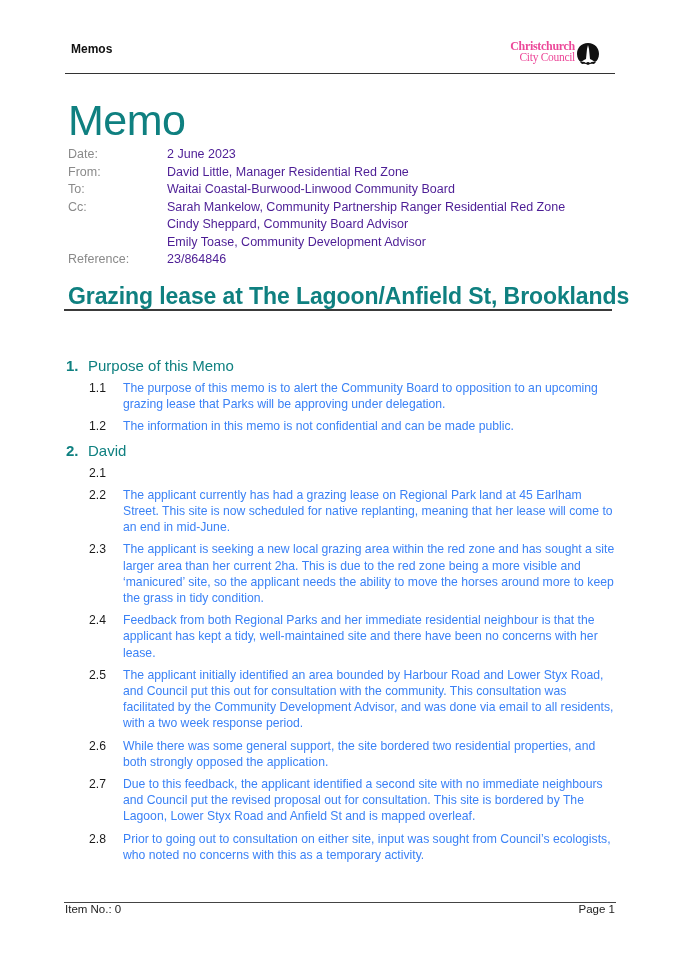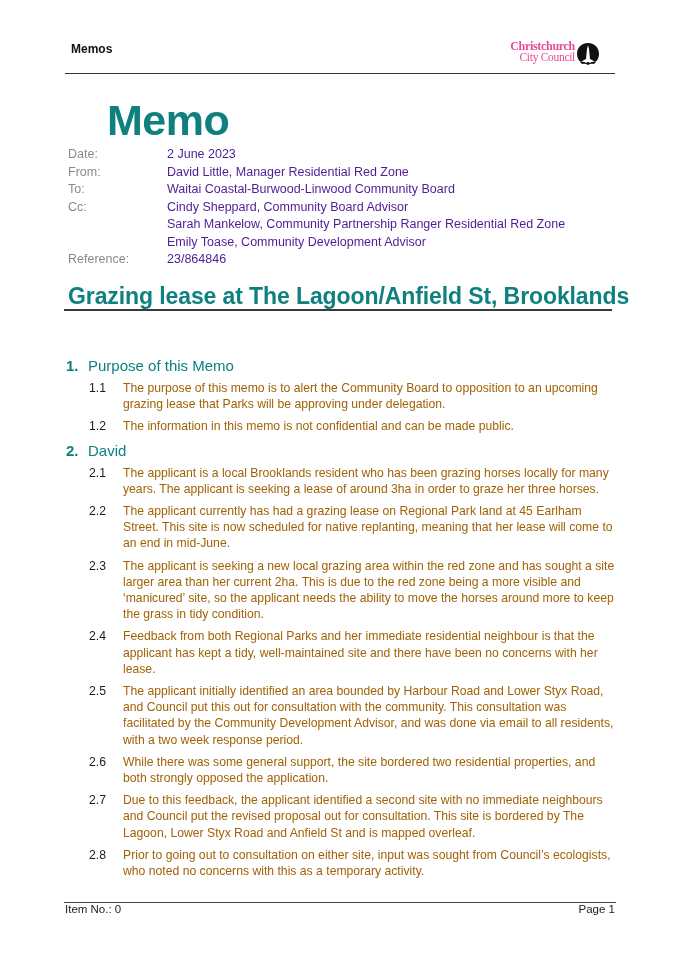--- a/index.html
+++ b/index.html
@@ -7,41 +7,41 @@
          font-family: "Liberation Sans", "DejaVu Sans", sans-serif; color: #1a1a1a; }
   .header-label { position: absolute; left: 71px; top: 42px; font-size: 12px; font-weight: bold; color: #111; }
   .logo { position: absolute; left: 500px; top: 41px; width: 105px; height: 26px; }
   .logo-text { position: absolute; right: 30px; top: 0; text-align: right;
                font-family: "Liberation Serif", "DejaVu Serif", serif; color: #ec4899; line-height: 11px; }
   .logo-text .l1 { font-size: 12px; font-weight: bold; letter-spacing: -0.3px; }
   .logo-text .l2 { font-size: 11.5px; letter-spacing: -0.3px; }
   .logo-icon { position: absolute; right: 5px; top: 1px; width: 24px; height: 24px; }
   .header-rule { position: absolute; left: 65px; top: 73px; width: 550px; height: 1px; background: #333; }
 
-  .memo-title { position: absolute; left: 68px; top: 92px; font-size: 43px; font-weight: bold;
-                color: #0f8080; letter-spacing: -0.5px; line-height: 56px; margin-left: 39px; }
+  .memo-title { position: absolute; left: 68px; top: 92px; font-size: 43px; font-weight: normal;
+                color: #0f8080; letter-spacing: -0.5px; line-height: 56px; }
 
   .meta { position: absolute; left: 68px; top: 146px; font-size: 12.5px; line-height: 17.5px; }
   .meta-row { display: flex; }
   .meta-label { width: 99px; color: #8a8a8a; flex-shrink: 0; }
   .meta-value { color: #4c1d95; }
   .meta-value div { white-space: nowrap; }
 
   .subject { position: absolute; left: 68px; top: 283px; font-size: 23px; font-weight: bold; color: #0f8080;
              letter-spacing: -0.1px; white-space: nowrap; }
   .subject-rule { position: absolute; left: 64px; top: 309px; width: 548px; height: 2px; background: #3a3a3a; }
 
   .content { position: absolute; left: 66px; top: 356px; width: 552px; }
   .section { margin-bottom: 6px; }
   .section-head { display: flex; font-size: 15px; color: #0f8080; line-height: 20px; margin-bottom: 4px; }
   .section-num { width: 22px; font-weight: bold; }
   .section-title { }
   .item { display: flex; font-size: 12.2px; line-height: 16.2px; margin-bottom: 6px; }
   .item-num { width: 34px; padding-left: 23px; flex-shrink: 0; color: #1a1a1a; }
-  .item-text { width: 495px; color: #a16207; }
+  .item-text { width: 495px; color: #3b82f6; }
 
   .footer-rule { position: absolute; left: 64px; top: 902px; width: 552px; height: 1px; background: #444; }
   .footer-left { position: absolute; left: 65px; top: 903px; font-size: 11.5px; color: #222; }
   .footer-right { position: absolute; right: 60px; top: 903px; font-size: 11.5px; color: #222; }
 </style>
 </head>
 <body>
 
 <div class="header-label">Memos</div>
 
@@ -68,22 +68,22 @@
     <div class="meta-label">From:</div>
     <div class="meta-value">David Little, Manager Residential Red Zone</div>
   </div>
   <div class="meta-row">
     <div class="meta-label">To:</div>
     <div class="meta-value">Waitai Coastal-Burwood-Linwood Community Board</div>
   </div>
   <div class="meta-row">
     <div class="meta-label">Cc:</div>
     <div class="meta-value">
+      <div>Sarah Mankelow, Community Partnership Ranger Residential Red Zone</div>
       <div>Cindy Sheppard, Community Board Advisor</div>
-      <div>Sarah Mankelow, Community Partnership Ranger Residential Red Zone</div>
       <div>Emily Toase, Community Development Advisor</div>
     </div>
   </div>
   <div class="meta-row">
     <div class="meta-label">Reference:</div>
     <div class="meta-value">23/864846</div>
   </div>
 </div>
 
 <div class="subject">Grazing lease at The Lagoon/Anfield St, Brooklands</div>
@@ -105,21 +105,20 @@
     </div>
   </div>
 
   <div class="section">
     <div class="section-head">
       <span class="section-num">2.</span>
       <span class="section-title">David</span>
     </div>
     <div class="item">
       <span class="item-num">2.1</span>
-      <span class="item-text">The applicant is a local Brooklands resident who has been grazing horses locally for many years. The applicant is seeking a lease of around 3ha in order to graze her three horses.</span>
     </div>
     <div class="item">
       <span class="item-num">2.2</span>
       <span class="item-text">The applicant currently has had a grazing lease on Regional Park land at 45 Earlham Street. This site is now scheduled for native replanting, meaning that her lease will come to an end in mid-June.</span>
     </div>
     <div class="item">
       <span class="item-num">2.3</span>
       <span class="item-text">The applicant is seeking a new local grazing area within the red zone and has sought a site larger area than her current 2ha.  This is due to the red zone being a more visible and ‘manicured’ site, so the applicant needs the ability to move the horses around more to keep the grass in tidy condition.</span>
     </div>
     <div class="item">

